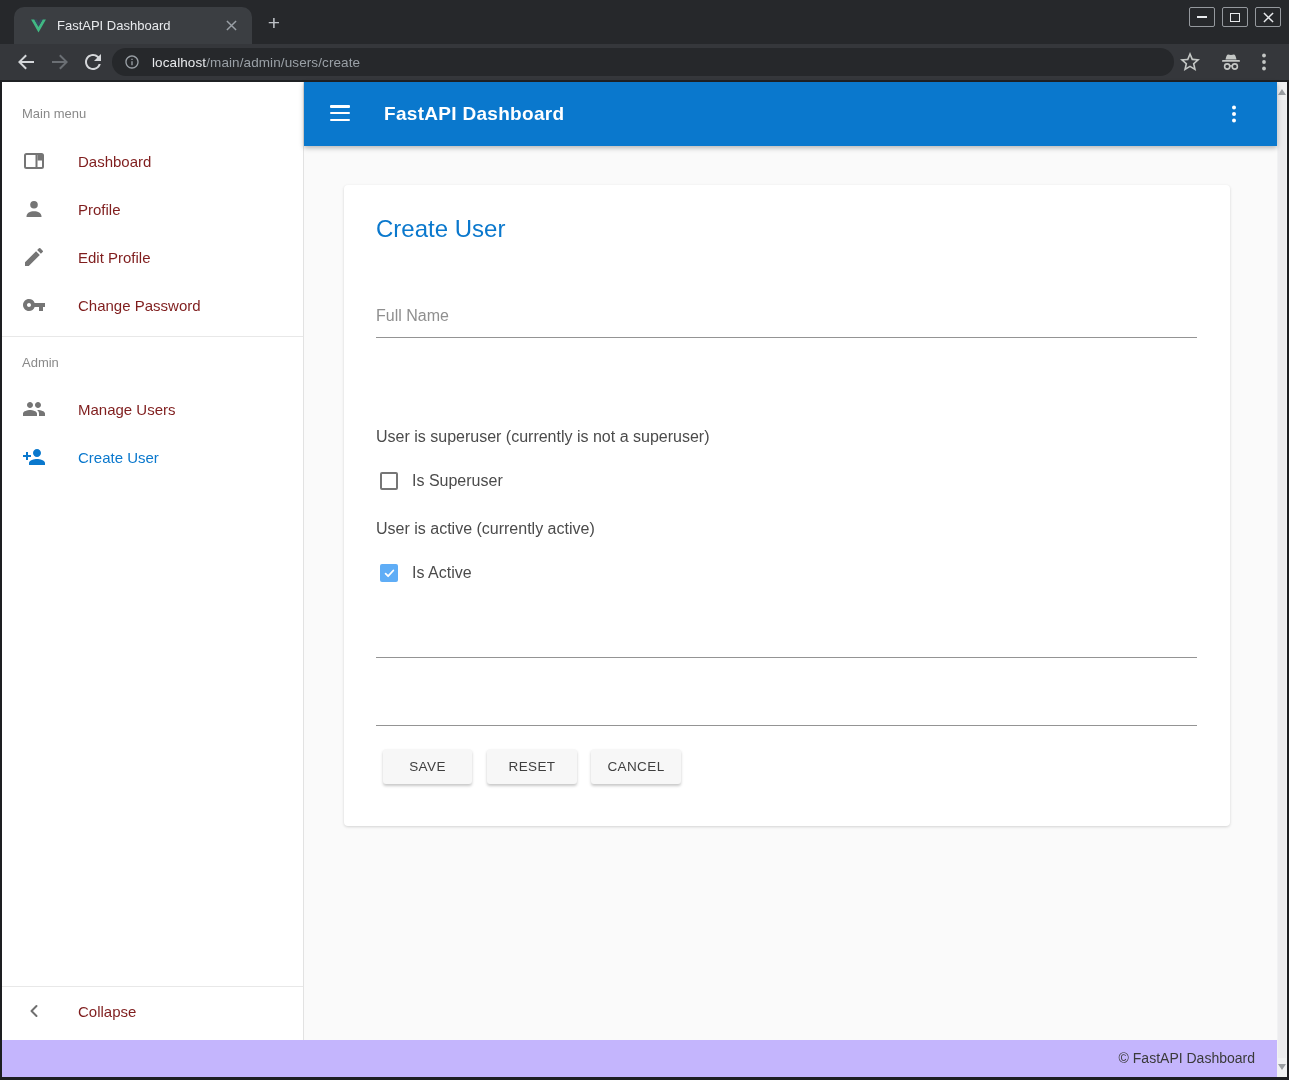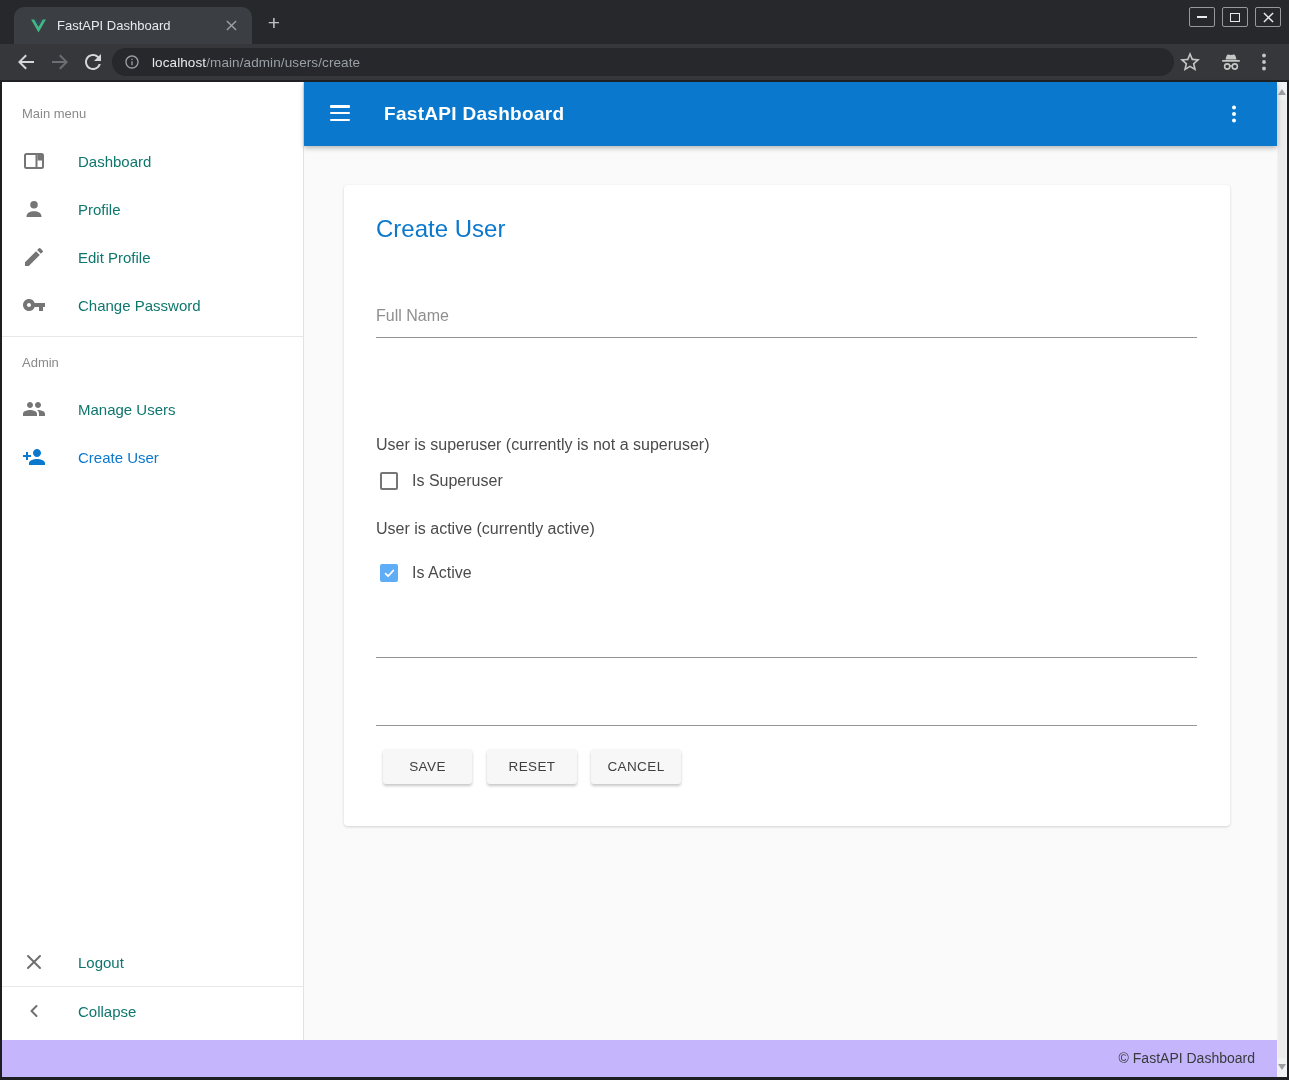--- a/index.html
+++ b/index.html
@@ -33,21 +33,21 @@
 
   
   .app { position:absolute; top:82px; left:2px; width:1285px; height:995px; background:#fafafa; }
 
   
   .sidebar { position:absolute; left:0; top:0; width:302px; height:958px; background:#ffffff;
              border-right:1px solid #e2e2e2; }
   .section-label { position:absolute; left:20px; font-size:13px; color:#898989; }
   .nav-item { position:absolute; left:0; width:100%; height:48px; display:flex; align-items:center; cursor:pointer; }
   .nav-icon { width:24px; height:24px; margin-left:20px; flex:0 0 auto; }
-  .nav-label { margin-left:32px; font-size:15px; color:#0f766e; }
+  .nav-label { margin-left:32px; font-size:15px; color:#7f1d1d; }
   .nav-item.active .nav-label { color:#0a78cd; }
   .sb-divider { position:absolute; left:0; width:100%; height:1px; background:#e8e8e8; }
 
   
   .main { position:absolute; left:302px; top:0; width:973px; height:958px; background:#fafafa; }
   .appbar { position:absolute; top:0; left:0; width:100%; height:64px; background:#0a78cd;
             box-shadow:0 2px 5px rgba(0,0,0,.28); display:flex; align-items:center; z-index:5; }
   .hamburger { position:absolute; left:26px; top:23px; width:20px; height:16px; display:flex;
                flex-direction:column; justify-content:space-between; cursor:pointer; }
   .hamburger span { display:block; width:20px; height:2.5px; background:#ffffff; border-radius:1px; }
@@ -201,26 +201,20 @@
         <span class="nav-label">Manage Users</span>
       </div>
 
       <div class="nav-item active" style="top:351px">
         <svg class="nav-icon" viewBox="0 0 24 24">
           <path d="M15 12c2.21 0 4-1.79 4-4s-1.79-4-4-4-4 1.79-4 4 1.79 4 4 4zm-9-2V7H4v3H1v2h3v3h2v-3h3v-2H6zm9 4c-2.67 0-8 1.34-8 4v2h16v-2c0-2.66-5.33-4-8-4z" fill="#0a78cd"></path>
         </svg>
         <span class="nav-label">Create User</span>
       </div>
 
-      <div class="nav-item" style="top:856px">
-        <svg class="nav-icon" viewBox="0 0 24 24">
-          <path d="M6 6l12 12M18 6L6 18" stroke="#6f6f6f" stroke-width="2" stroke-linecap="round"></path>
-        </svg>
-        <span class="nav-label">Logout</span>
-      </div>
 
       <div class="sb-divider" style="top:904px"></div>
 
       <div class="nav-item" style="top:905px">
         <svg class="nav-icon" viewBox="0 0 24 24">
           <path d="M14.5 7l-5 5 5 5" fill="none" stroke="#6f6f6f" stroke-width="2" stroke-linecap="round" stroke-linejoin="round"></path>
         </svg>
         <span class="nav-label">Collapse</span>
       </div>
     </aside>
@@ -241,21 +235,21 @@
       </header>
 
       <section class="card">
         <h1 class="card-title">Create User</h1>
 
         <div class="field" style="top:113px">
           <input type="text" placeholder="Full Name" style="">
         </div>
 
 
-        <div class="hint" style="top:251px">User is superuser (currently is not a superuser)</div>
+        <div class="hint" style="top:243px">User is superuser (currently is not a superuser)</div>
 
         <div class="cb-row" style="top:287px">
           <span class="cb-box unchecked"></span>
           <span class="cb-label">Is Superuser</span>
         </div>
 
         <div class="hint" style="top:335px">User is active (currently active)</div>
 
         <div class="cb-row" style="top:379px">
           <span class="cb-box checked">

